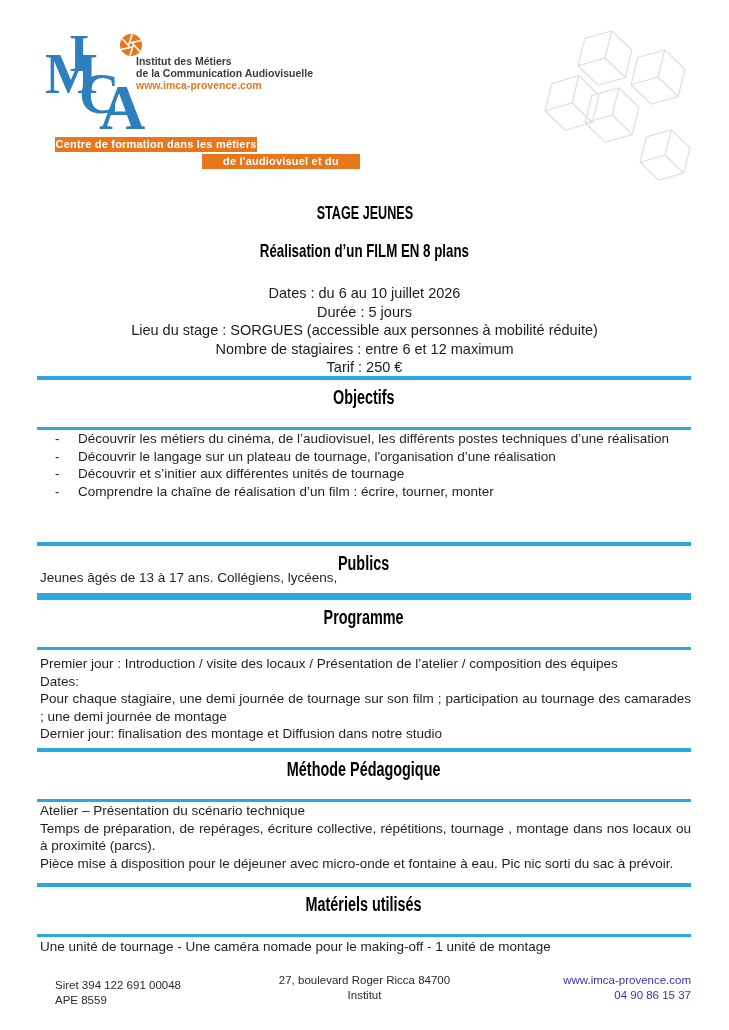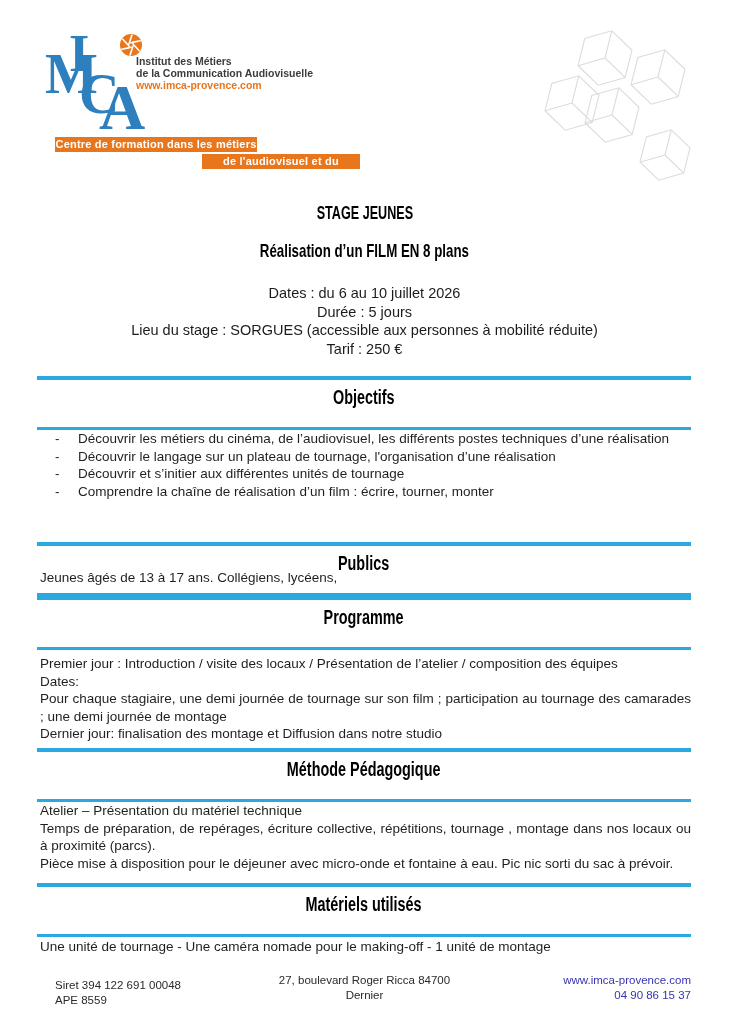--- a/index.html
+++ b/index.html
@@ -141,20 +141,21 @@
 
   <div class="title-block">
     <h1 class="doc-title"><span class="condensed">STAGE JEUNES</span></h1>
     <div class="doc-subtitle"><span class="condensed">Réalisation d’un FILM EN 8 plans</span></div>
   </div>
 
   <div class="info-block">
     <div>Dates : du 6 au 10 juillet 2026</div>
     <div>Durée : 5 jours</div>
     <div>Lieu du stage : SORGUES (accessible aux personnes à mobilité réduite)</div>
+    <div>Nombre de stagiaires : entre 6 et 12 maximum</div>
     <div>Tarif : 250 €</div>
   </div>
 
   <div class="section-header sh-objectifs">
     <div class="rule-top"></div>
     <h2><span class="condensed">Objectifs</span></h2>
     <div class="rule-bottom"></div>
   </div>
 
   <ul class="bullets bodytext">
@@ -197,41 +198,41 @@
     <p>Dernier jour: finalisation des montage et Diffusion dans notre studio</p>
   </div>
 
   <div class="section-header sh-methode">
     <div class="rule-top"></div>
     <h2><span class="condensed">Méthode Pédagogique</span></h2>
     <div class="rule-bottom"></div>
   </div>
 
   <div class="methode-text bodytext">
-    <p>Atelier – Présentation du matériel technique</p>
+    <p>Atelier – Présentation du scénario technique</p>
     <p class="justified">Temps de préparation, de repérages, écriture collective, répétitions, tournage , montage dans nos locaux ou à proximité (parcs).</p>
     <p>Pièce mise à disposition pour le déjeuner avec micro-onde et fontaine à eau. Pic nic sorti du sac à prévoir.</p>
   </div>
 
   <div class="section-header sh-materiels">
     <div class="rule-top"></div>
     <h2><span class="condensed">Matériels utilisés</span></h2>
     <div class="rule-bottom"></div>
   </div>
 
   <p class="materiels-text bodytext">Une unité de tournage - Une caméra nomade pour le making-off - 1 unité de montage</p>
 
   <div class="footer">
     <div class="footer-left">
       <div>Siret 394 122 691 00048</div>
       <div>APE 8559</div>
     </div>
     <div class="footer-center">
       <div>27, boulevard Roger Ricca 84700</div>
-      <div>Dernier</div>
+      <div>Institut</div>
     </div>
     <div class="footer-right">
       <a href="#">www.imca-provence.com</a>
       <div class="phone">04 90 86 15 37</div>
     </div>
   </div>
 
 </div>
 
 </body></html>

